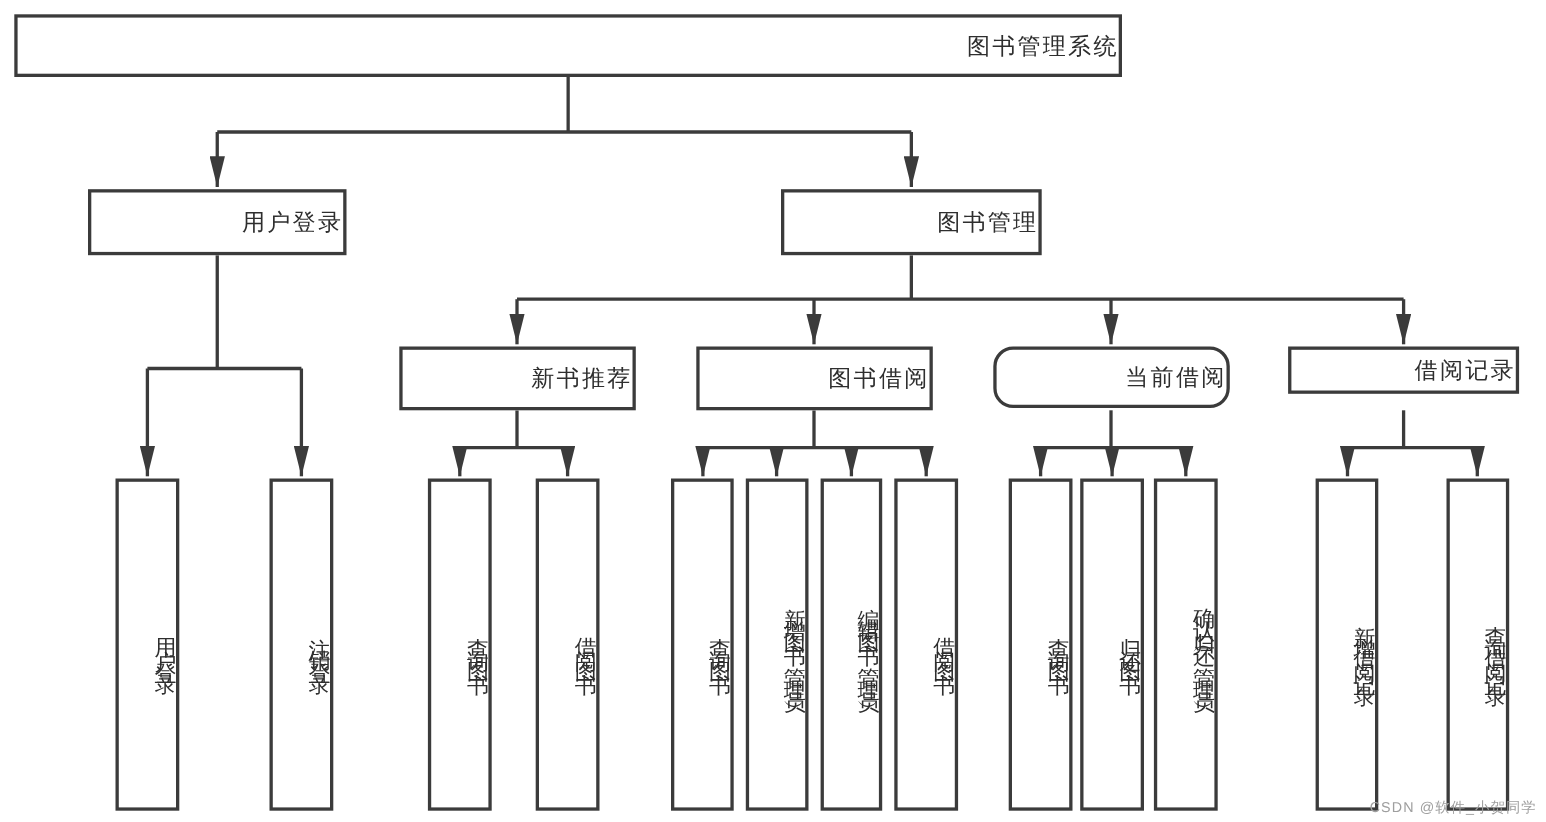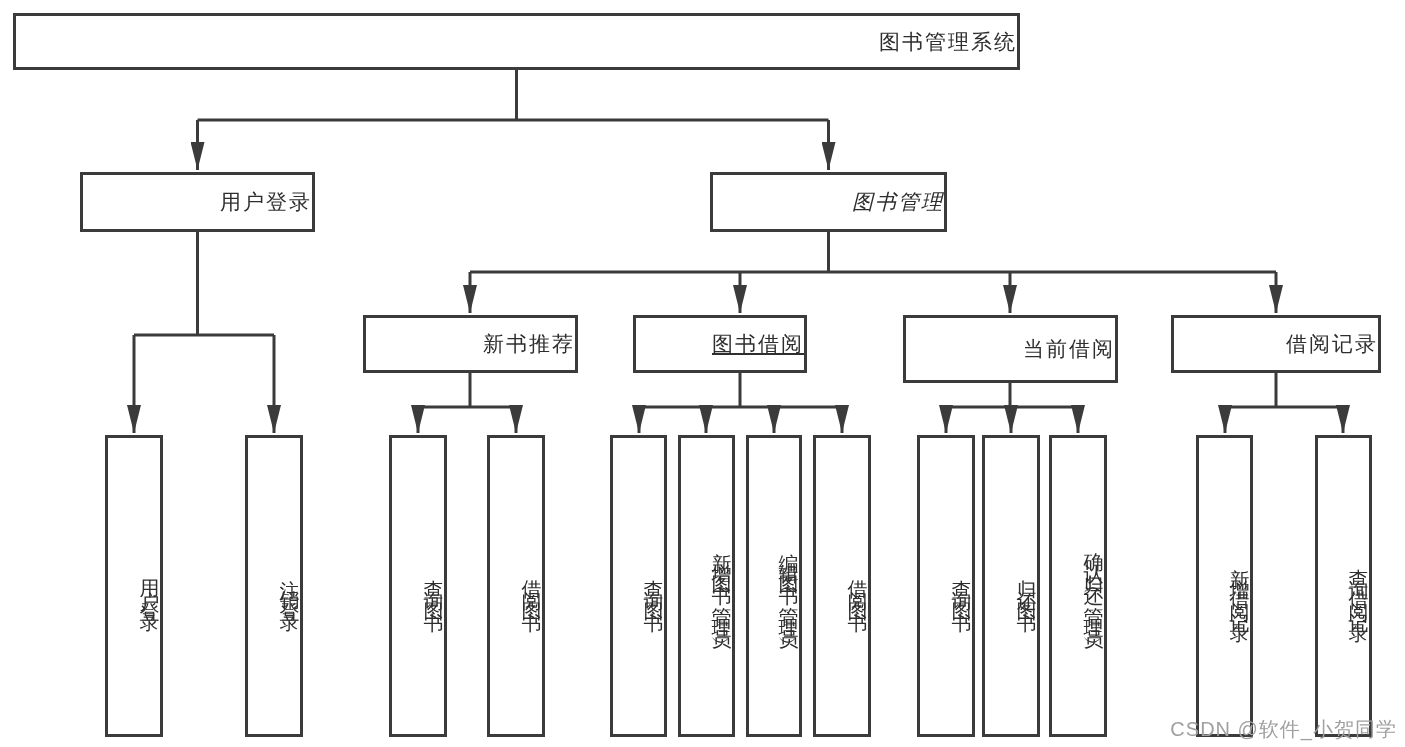--- a/index.html
+++ b/index.html
@@ -34,21 +34,21 @@
     text-orientation: mixed;
     font-size: 20px;
     line-height: 1;
     letter-spacing: 11px;
     white-space: nowrap;
   }
   .watermark {
     position: absolute;
     right: 8px;
     bottom: 4px;
-    font-size: 20px;
+    font-size: 13px;
     color: #9f9f9f;
     letter-spacing: 1px;
     z-index: 5;
   }
 </style>
 </head>
 <body>
 
 <div class="canvas">
 
@@ -102,34 +102,34 @@
     </g>
   </svg>
 
   <div class="node" style="left:13px; top:13px; width:1007px; height:57px;">
     <span>图书管理系统</span>
   </div>
 
   <div class="node" style="left:80px; top:172px; width:235px; height:60px;">
     <span>用户登录</span>
   </div>
-  <div class="node" style="left:710px; top:172px; width:237px; height:60px;font-style:italic;">
+  <div class="node" style="left:710px; top:172px; width:237px; height:60px;">
     <span>图书管理</span>
   </div>
 
   <div class="node" style="left:363px; top:315px; width:215px; height:58px;padding-left:23px;">
     <span>新书推荐</span>
   </div>
-  <div class="node" style="left:633px; top:315px; width:174px; height:58px;text-decoration:underline;">
+  <div class="node" style="left:633px; top:315px; width:215px; height:58px;">
     <span>图书借阅</span>
   </div>
-  <div class="node" style="left:903px; top:315px; width:215px; height:68px;">
+  <div class="node" style="left:903px; top:315px; width:215px; height:56px;border-radius:18px;">
     <span>当前借阅</span>
   </div>
-  <div class="node" style="left:1171px; top:315px; width:210px; height:58px;">
+  <div class="node" style="left:1171px; top:315px; width:210px; height:43px;">
     <span>借阅记录</span>
   </div>
 
   <div class="node leaf" style="left:105px; top:435px; width:58px; height:302px;">
     <span>用户登录</span>
   </div>
   <div class="node leaf" style="left:245px; top:435px; width:58px; height:302px;">
     <span>注销登录</span>
   </div>
 

